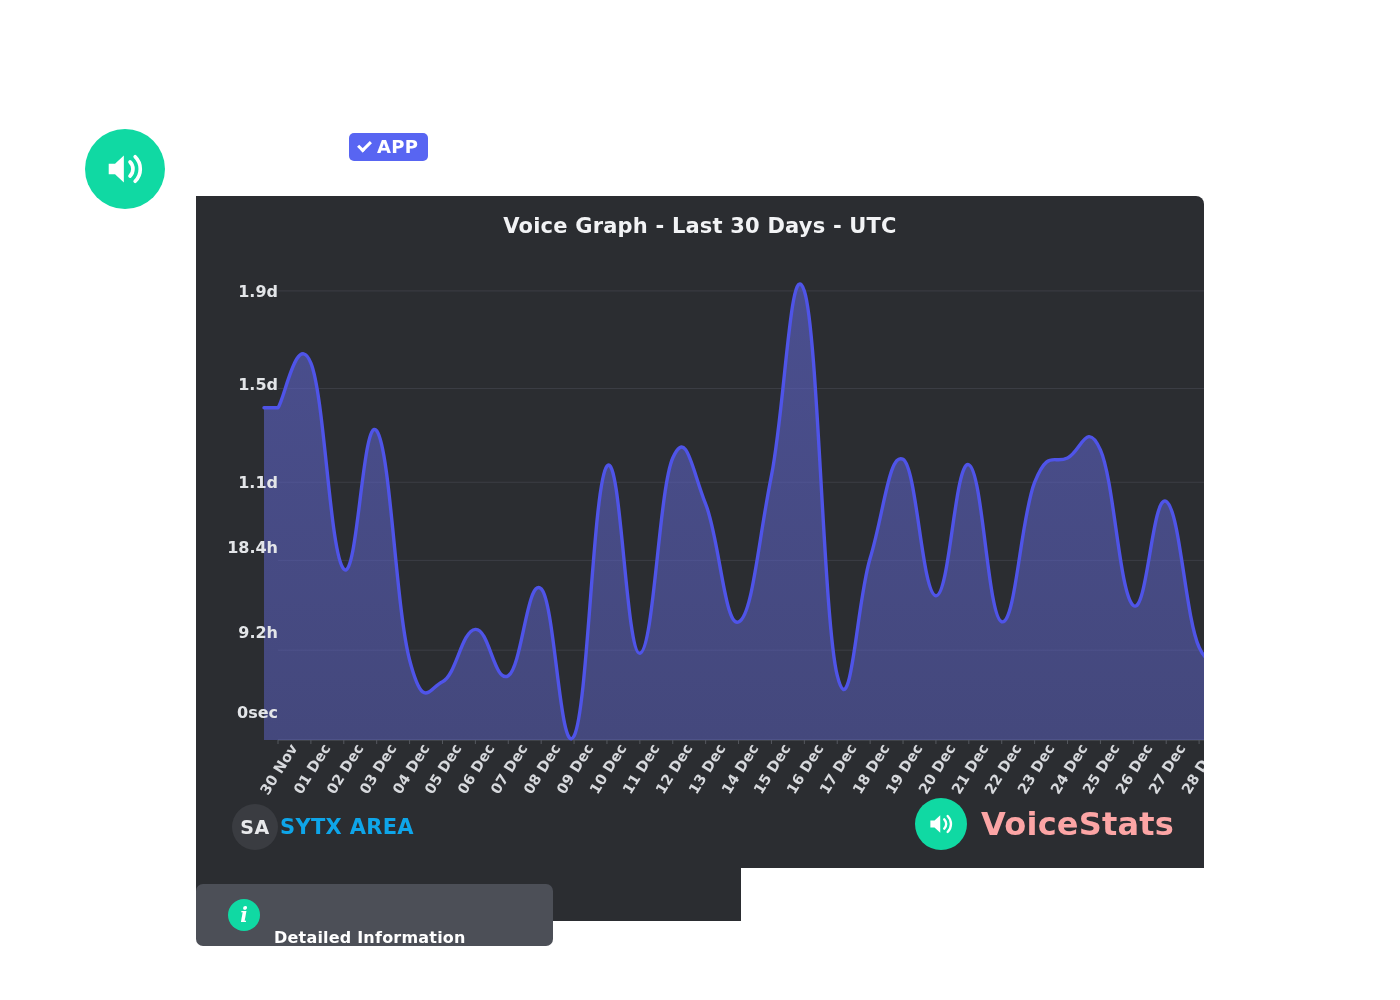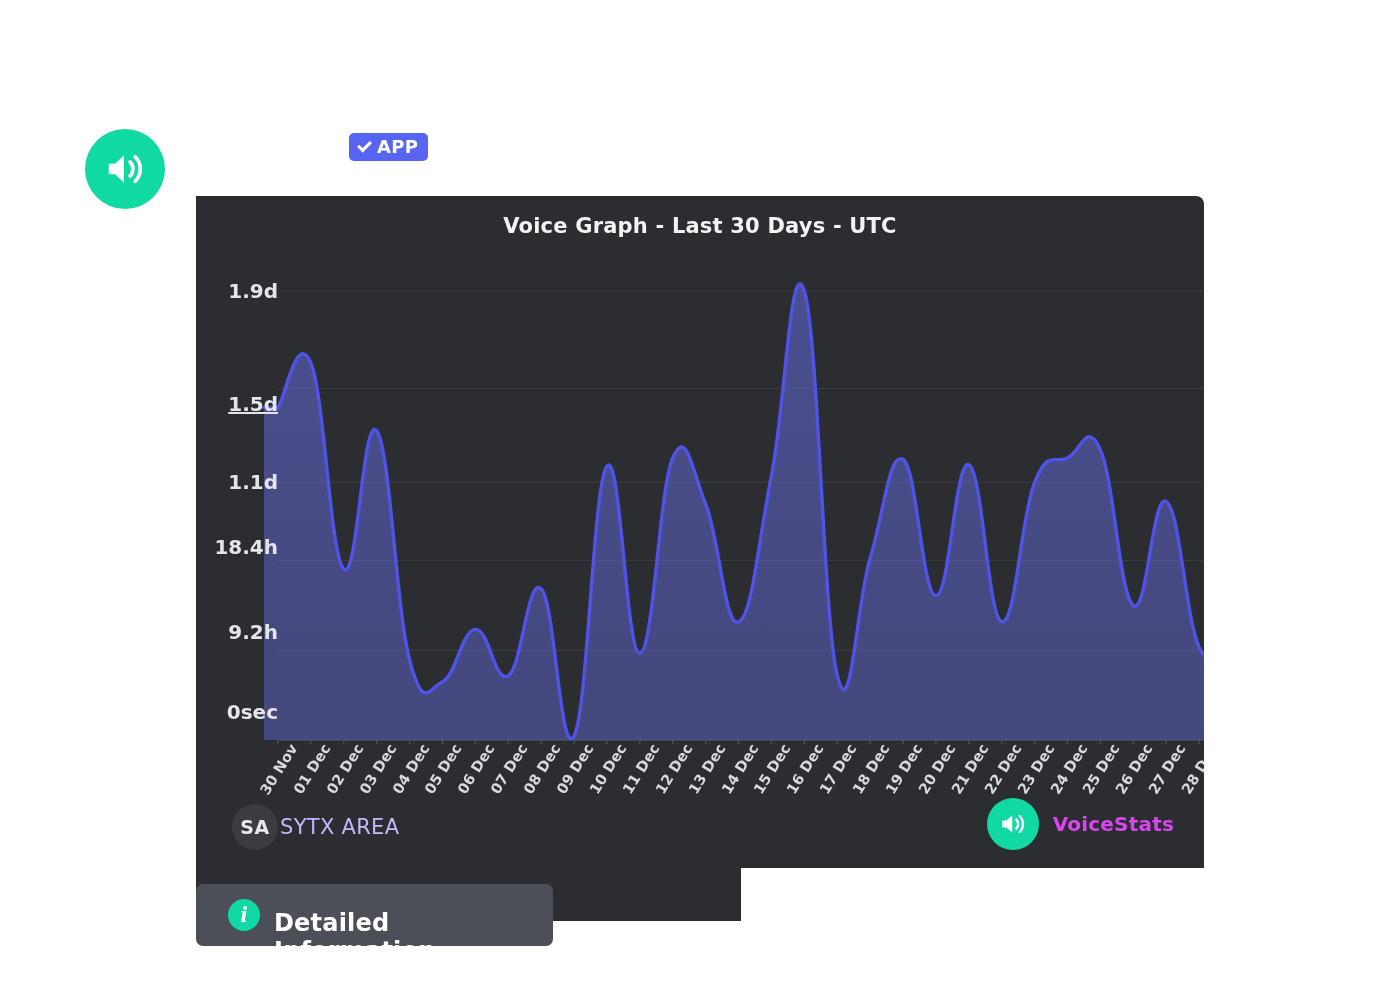--- a/index.html
+++ b/index.html
@@ -122,21 +122,21 @@
     height: 492px;
   }
   .plot-svg { display: block; }
 
   
   .ytick {
     position: absolute;
     right: 0;
     transform: translateY(-50%);
     color: #e3e5e8;
-    font-size: 20px;
+    font-size: 16px;
     font-weight: bold;
     white-space: nowrap;
   }
   .ylabels {
     position: absolute;
     left: 196px;
     top: 196px;
     width: 82px;
     height: 672px;
     pointer-events: none;
@@ -182,23 +182,23 @@
     background: #3a3c41;
     color: #e8e9eb;
     font-size: 19px;
     font-weight: bold;
     display: flex;
     align-items: center;
     justify-content: center;
     letter-spacing: 0.5px;
   }
   .sa-name {
-    color: #c4b5fd;
+    color: #0ea5e9;
     font-size: 21px;
-    font-weight: normal;
+    font-weight: bold;
     letter-spacing: 0.3px;
   }
 
   .footer-right {
     position: absolute;
     right: 30px;
     bottom: 18px;
     display: flex;
     align-items: center;
     gap: 14px;
@@ -206,22 +206,22 @@
   .vs-icon {
     width: 52px;
     height: 52px;
     border-radius: 50%;
     background: #10d9a3;
     display: flex;
     align-items: center;
     justify-content: center;
   }
   .vs-name {
-    color: #d946ef;
-    font-size: 20px;
+    color: #fca5a5;
+    font-size: 32px;
     font-weight: bold;
     letter-spacing: 0.2px;
   }
 
   
   .detail-btn {
     position: absolute;
     left: 196px;
     top: 884px;
     width: 357px;
@@ -245,21 +245,21 @@
     font-weight: bold;
     font-style: italic;
     font-family: "DejaVu Serif", "Liberation Serif", serif;
     display: flex;
     align-items: center;
     justify-content: center;
     flex: 0 0 auto;
   }
   .detail-btn .detail-label {
     color: #ffffff;
-    font-size: 24px;
+    font-size: 16px;
     font-weight: bold;
     letter-spacing: 0.2px;
     margin-top: 44px;
   }
 </style>
 </head>
 <body>
 
 <div id="stage">
 
@@ -438,21 +438,21 @@
           <path fill="none" stroke="#ffffff" stroke-width="1.9" stroke-linecap="round" d="M14.6 8.3a5.2 5.2 0 0 1 0 7.4"></path>
           <path fill="none" stroke="#ffffff" stroke-width="1.9" stroke-linecap="round" d="M17.3 5.6a9 9 0 0 1 0 12.8"></path>
         </svg>
       </div>
       <div class="vs-name">VoiceStats</div>
     </div>
   </div>
 
   <div class="ylabels" id="ylabels">
       <div class="ytick" style="top: 94.9153px;">1.9d</div>
-      <div class="ytick" style="top: 208px; text-decoration: underline;">1.5d</div>
+      <div class="ytick" style="top: 188px;">1.5d</div>
       <div class="ytick" style="top: 286.264px;">1.1d</div>
       <div class="ytick" style="top: 351px; text-align: center;">18.4h</div>
       <div class="ytick" style="top: 436px;">9.2h</div>
       <div class="ytick" style="top: 516px;">0sec</div>
     </div>
 
   <div class="detail-btn">
     <span class="info-icon">i</span>
     <span class="detail-label">Detailed Information</span>
   </div>

